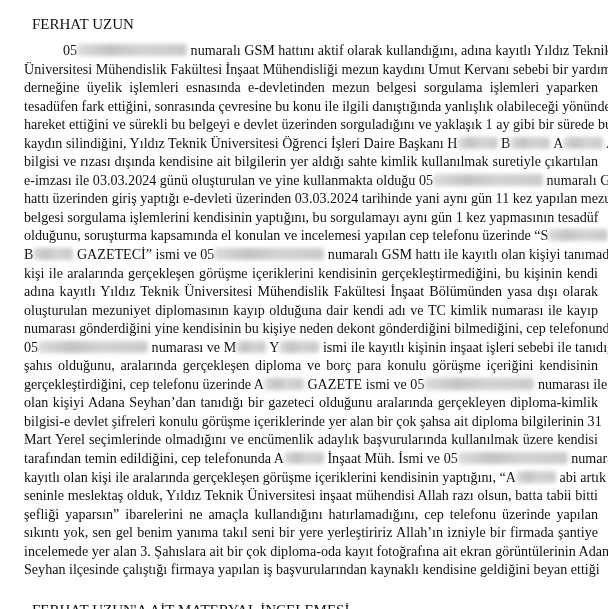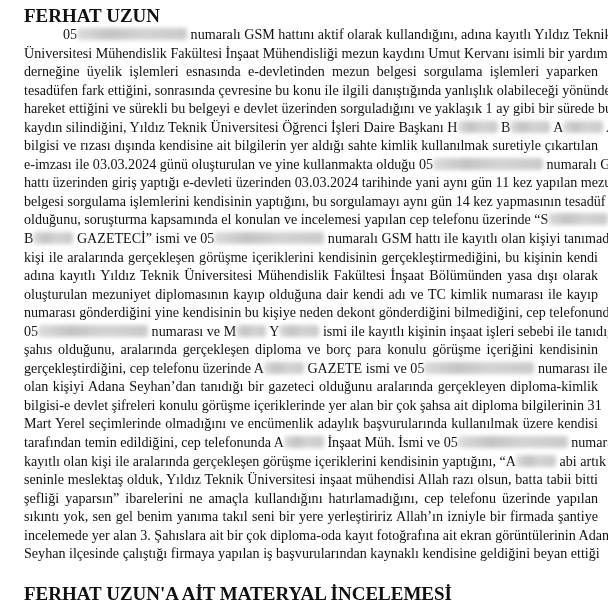--- a/index.html
+++ b/index.html
@@ -3,22 +3,22 @@
 <meta charset="utf-8">
 <style>
   html, body { margin: 0; padding: 0; background: #ffffff; }
   body {
     width: 608px; height: 609px; overflow: hidden; position: relative;
     font-family: "Liberation Serif", "DejaVu Serif", serif;
     color: #111111;
   }
   .page { position: absolute; left: 24px; top: 7px; width: 574px; }
   .heading {
-    font-weight: bold; font-size: 19px; line-height: 18px;
-    margin: 0; letter-spacing: 0px;
+    font-weight: normal; font-size: 15px; line-height: 18px;
+    margin: 8px; letter-spacing: 0px;
   }
   .para {
     font-size: 14.1px; line-height: 18.55px; margin: 0;
     text-align: justify; text-align-last: left;
   }
   .line { display: block; white-space: nowrap; text-align: justify; text-align-last: justify; }
   .line.last { text-align-last: left; }
   .indent { padding-left: 39px; }
   .redact {
     display: inline-block; height: 12px; vertical-align: -1px;
@@ -28,29 +28,29 @@
   .section2 { margin-top: 22px; }
 </style>
 </head>
 <body>
 
 <div class="page">
 
   <h2 class="heading">FERHAT UZUN</h2>
   <div class="para" id="p1">
       <span class="line indent">05<span class="redact" style="width: 110px;"></span> numaralı GSM hattını aktif olarak kullandığını, adına kayıtlı Yıldız Teknik</span>
-      <span class="line">Üniversitesi Mühendislik Fakültesi İnşaat Mühendisliği mezun kaydını Umut Kervanı isimli bir yardım</span>
+      <span class="line">Üniversitesi Mühendislik Fakültesi İnşaat Mühendisliği mezun kaydını Umut Kervanı sebebi bir yardım</span>
       <span class="line">derneğine üyelik işlemleri esnasında e-devletinden mezun belgesi sorgulama işlemleri yaparken</span>
       <span class="line">tesadüfen fark ettiğini, sonrasında çevresine bu konu ile ilgili danıştığında yanlışlık olabileceği yönünde</span>
       <span class="line">hareket ettiğini ve sürekli bu belgeyi e devlet üzerinden sorguladığını ve yaklaşık 1 ay gibi bir sürede bu</span>
       <span class="line">kaydın silindiğini, Yıldız Teknik Üniversitesi Öğrenci İşleri Daire Başkanı H<span class="redact" style="width: 40px;"></span> B<span class="redact" style="width: 40px;"></span> A<span class="redact" style="width: 40px;"></span> Adına</span>
       <span class="line">bilgisi ve rızası dışında kendisine ait bilgilerin yer aldığı sahte kimlik kullanılmak suretiyle çıkartılan</span>
       <span class="line">e-imzası ile 03.03.2024 günü oluşturulan ve yine kullanmakta olduğu 05<span class="redact" style="width: 110px;"></span> numaralı GSM</span>
       <span class="line">hattı üzerinden giriş yaptığı e-devleti üzerinden 03.03.2024 tarihinde yani aynı gün 11 kez yapılan mezun</span>
-      <span class="line">belgesi sorgulama işlemlerini kendisinin yaptığını, bu sorgulamayı aynı gün 14 kez yapmasının tesadüf</span>
+      <span class="line">belgesi sorgulama işlemlerini kendisinin yaptığını, bu sorgulamayı aynı gün 1 kez yapmasının tesadüf</span>
       <span class="line">olduğunu, soruşturma kapsamında el konulan ve incelemesi yapılan cep telefonu üzerinde “S<span class="redact" style="width: 60px;"></span></span>
       <span class="line">B<span class="redact" style="width: 40px;"></span> GAZETECİ” ismi ve 05<span class="redact" style="width: 110px;"></span> numaralı GSM hattı ile kayıtlı olan kişiyi tanımadığını bu</span>
       <span class="line">kişi ile aralarında gerçekleşen görüşme içeriklerini kendisinin gerçekleştirmediğini, bu kişinin kendi</span>
       <span class="line">adına kayıtlı Yıldız Teknik Üniversitesi Mühendislik Fakültesi İnşaat Bölümünden yasa dışı olarak</span>
       <span class="line">oluşturulan mezuniyet diplomasının kayıp olduğuna dair kendi adı ve TC kimlik numarası ile kayıp</span>
       <span class="line">numarası gönderdiğini yine kendisinin bu kişiye neden dekont gönderdiğini bilmediğini, cep telefonunda</span>
       <span class="line">05<span class="redact" style="width: 110px;"></span> numarası ve M<span class="redact" style="width: 30px;"></span> Y<span class="redact" style="width: 40px;"></span> ismi ile kayıtlı kişinin inşaat işleri sebebi ile tanıdığı bir</span>
       <span class="line">şahıs olduğunu, aralarında gerçekleşen diploma ve borç para konulu görüşme içeriğini kendisinin</span>
       <span class="line">gerçekleştirdiğini, cep telefonu üzerinde A<span class="redact" style="width: 40px;"></span> GAZETE ismi ve 05<span class="redact" style="width: 110px;"></span> numarası ile kayıtlı</span>
       <span class="line">olan kişiyi Adana Seyhan’dan tanıdığı bir gazeteci olduğunu aralarında gerçekleyen diploma-kimlik</span>

